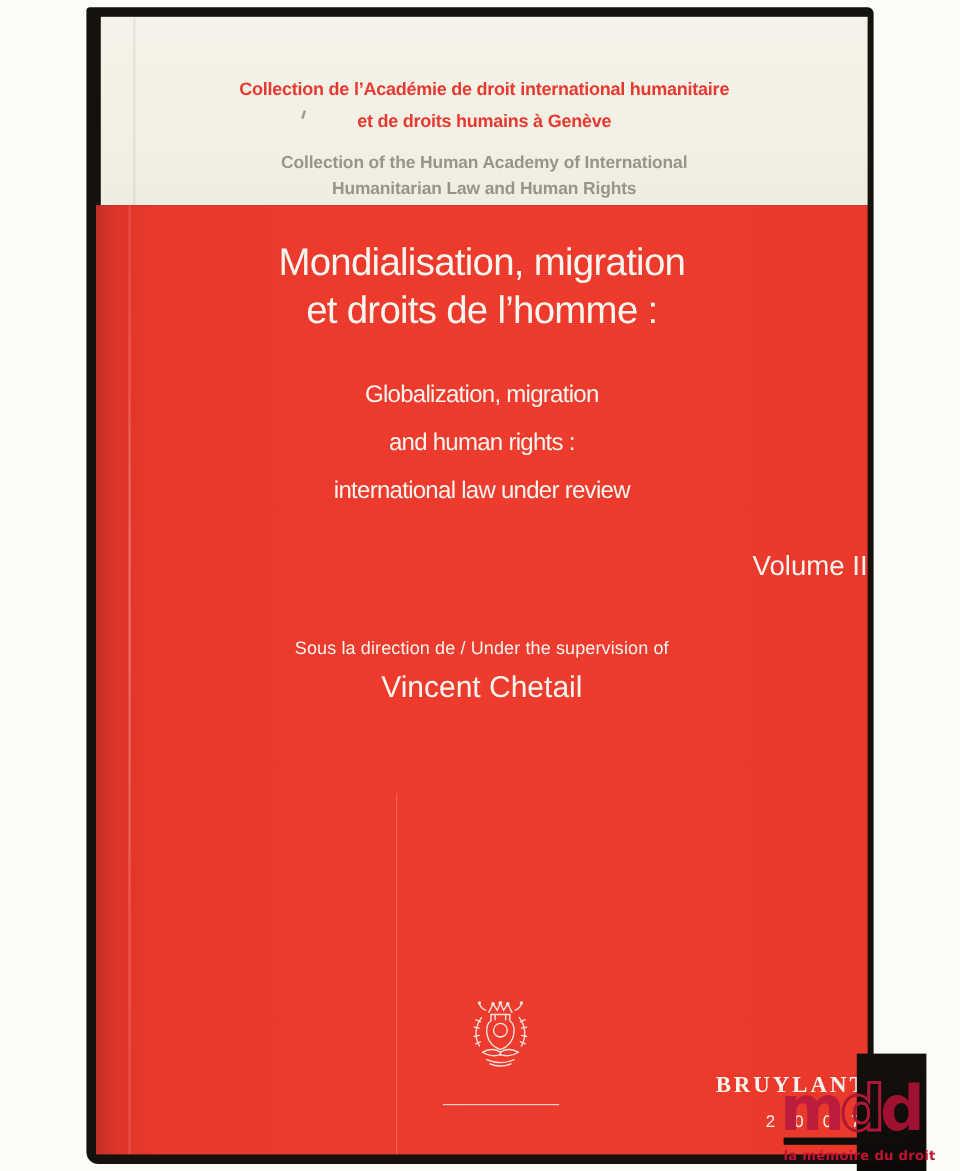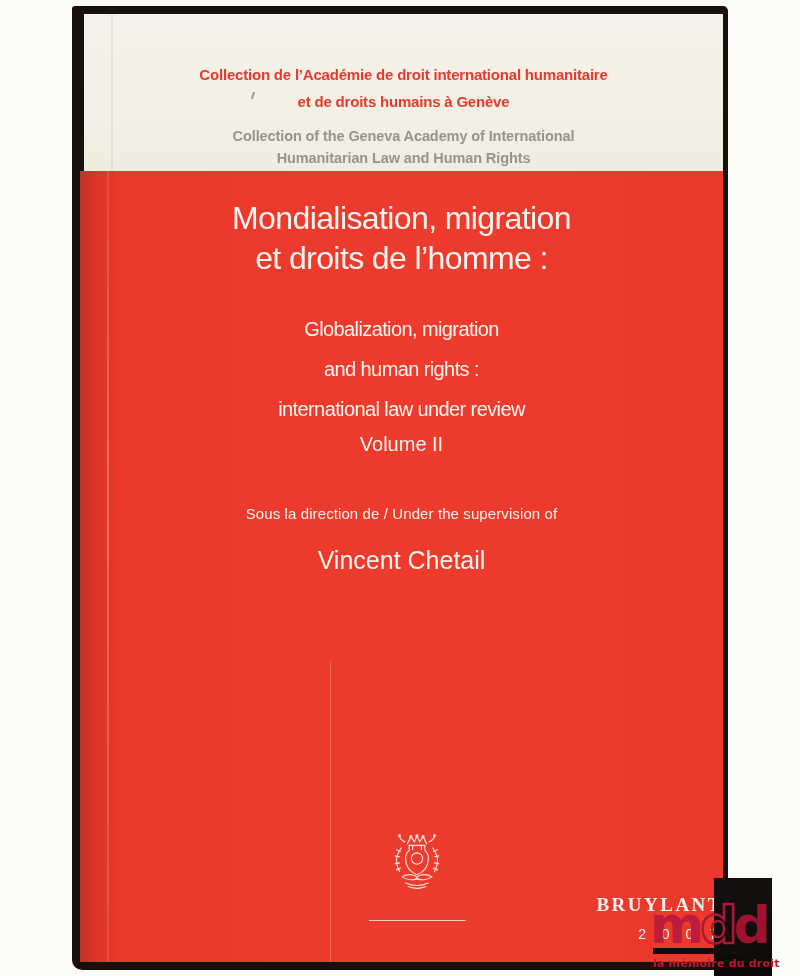--- a/index.html
+++ b/index.html
@@ -64,31 +64,32 @@
     font-size: 32px; line-height: 40px; font-weight: 400;
     letter-spacing: -0.6px;
   }
   .title-en {
     margin-top: 31px;
     color: #f8f5ef;
     font-size: 20px; line-height: 40px; font-weight: 400;
     letter-spacing: -0.6px;
   }
   .volume {
-    color: #f8f5ef;
-    font-size: 20px; line-height: 30px; font-weight: 400;
+    margin-top: 27px;
+    color: #f8f5ef;
+    font-size: 23px; line-height: 30px; font-weight: 400; text-align: right;
   }
   .supervision {
     margin-top: 45px;
     color: #f6f3ec;
     font-size: 15px; line-height: 20px; font-weight: 400;
     letter-spacing: 0.1px;
   }
   .author {
-    margin-top: 20px;
+    margin-top: 6px;
     color: #f8f5ef;
     font-size: 25px; line-height: 32px; font-weight: 400;
   }
 
   
   .publisher-block { position: absolute; left: 0; right: 0; top: 661px; text-align: right; padding-left: 31px; }
   .emblem { display: block; margin: 0 auto; opacity: 0.92; }
   .publisher-name {
     margin-top: 2px;
     color: #f7f4ee;
@@ -139,21 +140,21 @@
   <div class="book">
 
     <div class="panel-white">
       <div class="crease-main-white"></div>
       <div class="scratch"></div>
       <div class="series-fr">
         <div>Collection de l’Académie de droit international humanitaire</div>
         <div>et de droits humains à Genève</div>
       </div>
       <div class="series-en">
-        <div>Collection of the Geneva Academy of International</div>
+        <div>Collection of the Human Academy of International</div>
         <div>Humanitarian Law and Human Rights</div>
       </div>
     </div>
 
     <div class="panel-red">
       <div class="crease-main-red"></div>
       <div class="crease-low"></div>
 
       <div class="title-fr">
         <div>Mondialisation, migration</div>

